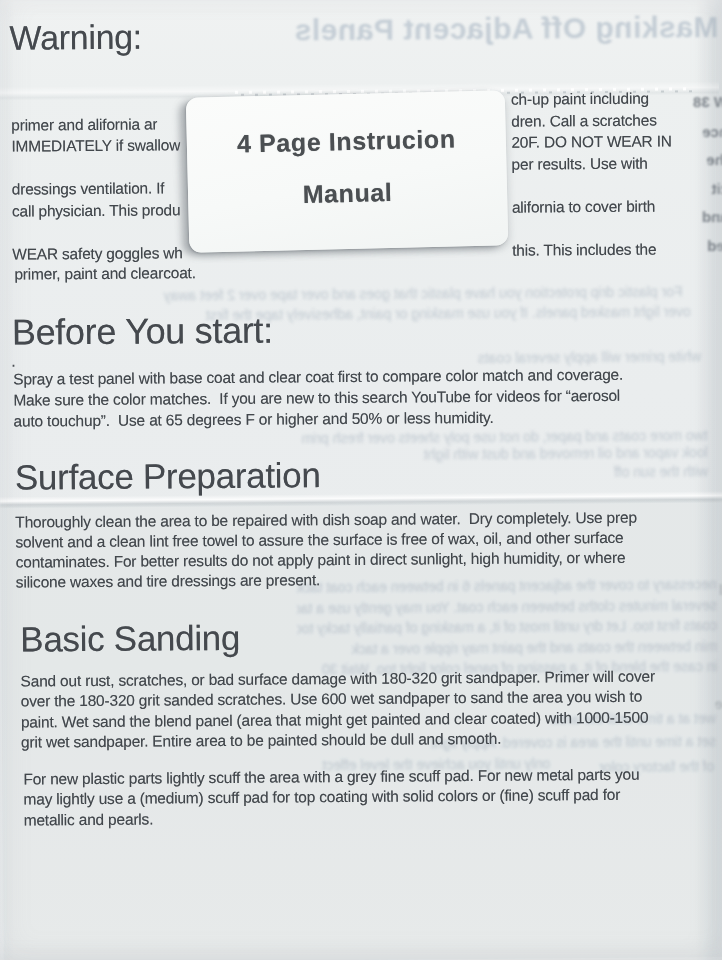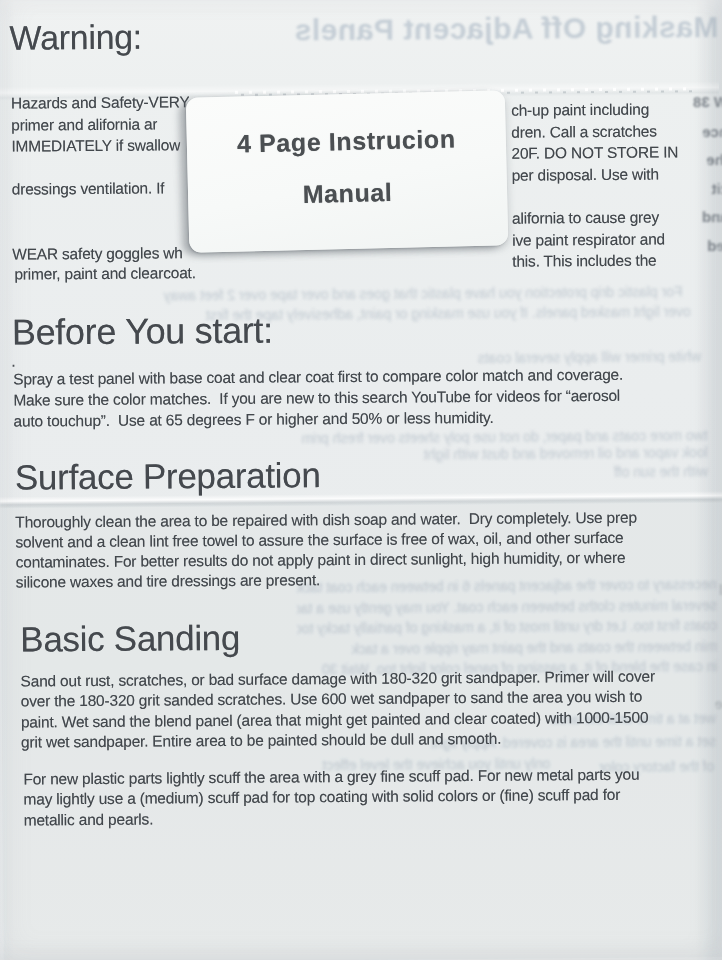--- a/index.html
+++ b/index.html
@@ -66,21 +66,21 @@
   #h-warning{top:16px;left:13px;}
   #h-before{top:309px;left:13px;font-size:36px;}
   #h-surface{top:455px;left:15px;font-size:35px;}
   #h-basic{top:617px;left:19px;font-size:35px;}
   .para{position:absolute;color:#42474c;font-size:15.5px;letter-spacing:-.2px;
         text-shadow:0 0 .5px rgba(66,72,78,.5);}
   .para div{white-space:pre;}
   #p-warning{top:90px;left:14px;width:700px;}
   #p-warning .wline{position:relative;height:21.6px;line-height:21.6px;}
   #p-warning .wl{display:inline-block;max-width:178px;overflow:hidden;white-space:pre;}
-  #p-warning .wr{position:absolute;left:500px;top:11px;white-space:pre;}
+  #p-warning .wr{position:absolute;left:500px;top:0;white-space:pre;}
   #warning-last{position:absolute;top:263px;left:16px;white-space:pre;}
   #p-before div{height:21px;line-height:21px;}
   #p-before{top:366px;left:14px;}
   #stray-dot{position:absolute;top:348px;left:12px;font-size:18px;color:#4a4e53;}
   #p-surface div{height:20px;line-height:20px;}
   #p-surface{top:510px;left:15px;}
   #p-sand1 div{height:20.4px;line-height:20.4px;}
   #p-sand1{top:669px;left:19px;}
   #p-sand2 div{height:20.4px;line-height:20.4px;}
   #p-sand2{top:767px;left:21px;}
@@ -133,27 +133,27 @@
       </div>
 
     <div class="crease-top"></div>
     <div class="dots-top"></div>
     <div class="dots-top-shadow"></div>
     <div class="crease-mid"></div>
     <div class="tint-lower"></div>
 
     <div class="h1" id="h-warning">Warning:</div>
     <div class="para" id="p-warning">
-        <div class="wline"><span class="wl">Hazards and Safety-VERY</span><span class="wr">ch-up paint including</span></div>
+        <div class="wline"><span class="wr">ch-up paint including</span></div>
         <div class="wline"><span class="wl">primer and alifornia ar</span><span class="wr">dren. Call a scratches</span></div>
-        <div class="wline"><span class="wl">IMMEDIATELY if swallow</span><span class="wr">20F. DO NOT STORE IN</span></div>
-        <div class="wline"><span class="wr">per disposal. Use with</span></div>
+        <div class="wline"><span class="wl">IMMEDIATELY if swallow</span><span class="wr">20F. DO NOT WEAR IN</span></div>
+        <div class="wline"><span class="wr">per results. Use with</span></div>
         <div class="wline"><span class="wl">dressings ventilation. If</span></div>
-        <div class="wline"><span class="wr">alifornia to cause grey</span></div>
-        <div class="wline"><span class="wr">ive paint respirator and</span></div>
+        <div class="wline"><span class="wl">call physician. This produ</span><span class="wr">alifornia to cover birth</span></div>
+        <div class="wline"></div>
         <div class="wline"><span class="wl">WEAR safety goggles wh</span><span class="wr">this. This includes the</span></div>
       </div>
     <div class="para" id="warning-last">primer, paint and clearcoat.</div>
 
     <div class="sticker">
       <div class="sticker-line1">4 Page Instrucion</div>
       <div class="sticker-line2">Manual</div>
     </div>
 
     <div class="h1" id="h-before">Before You start:</div>

